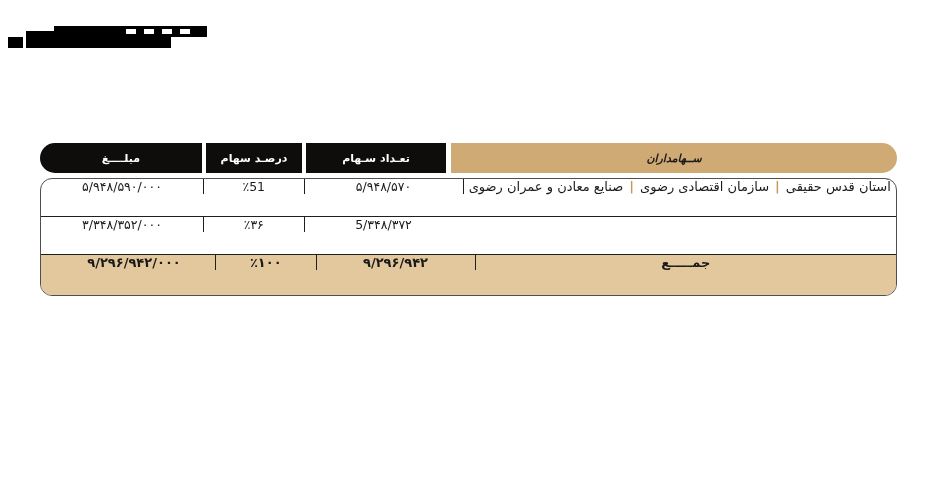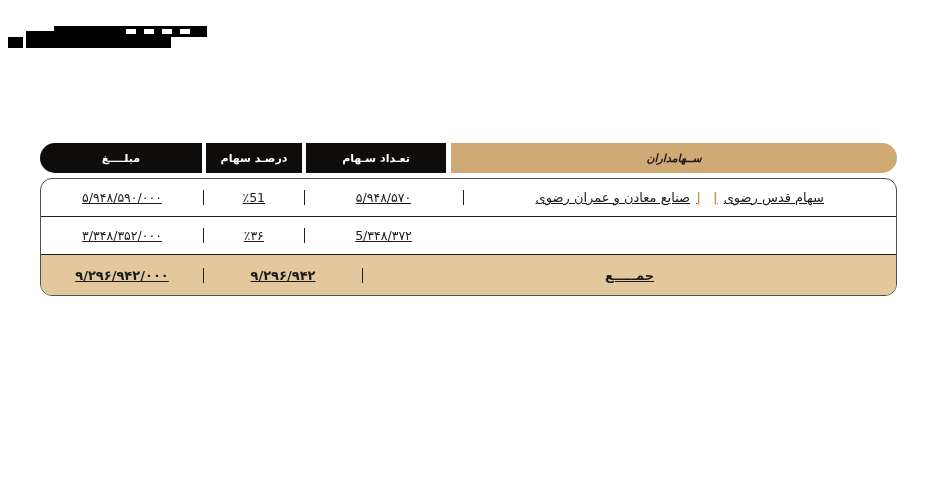--- a/index.html
+++ b/index.html
@@ -31,23 +31,23 @@
   .hcell-percent{width:96px;margin-left:4px;}
   .hcell-count{width:140px;margin-left:4px;}
   .hcell-share{
     flex:1;margin-left:5px;color:var(--text-black);
     background:var(--header-tan);border-radius:0 15px 15px 0;font-style:italic;
   }
   .tbody{
     margin-top:5px;border:1.5px solid var(--outer-border);
     border-radius:12px;overflow:hidden;background:#fff;
   }
-  .trow{display:flex;align-items:center;height:37px;text-decoration:underline;}
+  .trow{display:flex;align-items:flex-start;height:37px;}
   .trow + .trow{border-top:1.4px solid var(--grid-line);}
-  .trow-total{height:40px;background:var(--total-tan);font-weight:bold;}
+  .trow-total{height:40px;background:var(--total-tan);font-weight:bold;padding-left:12px;}
   .tcell{
     display:flex;align-items:center;justify-content:center;
     font-size:12.5px;
   }
   .tcell + .tcell{border-left:1.4px solid var(--grid-line);}
   .tcell-amount{width:162px;}
   .tcell-percent{width:99.5px;}
   .tcell-count{width:158px;}
   .tcell-share{flex:1;font-size:13px;}
   .trow-total .tcell{font-size:13px;}
@@ -76,33 +76,35 @@
     <div class="hcell hcell-share" dir="rtl">ســهامداران</div>
   </div>
 
   <div class="tbody">
 
     <div class="trow">
       <div class="tcell tcell-amount" dir="ltr">۵/۹۴۸/۵۹۰/۰۰۰</div>
       <div class="tcell tcell-percent" dir="ltr">٪51</div>
       <div class="tcell tcell-count" dir="ltr">۵/۹۴۸/۵۷۰</div>
       <div class="tcell tcell-share" dir="rtl">
-          <span>سهام قدس رضوی</span>
+          <span>آستان قدس حقیقی</span>
           <span class="pipe">|</span>
+          <span>سازمان اقتصادی رضوی</span>
           <span class="pipe">|</span>
           <span>صنایع معادن و عمران رضوی</span>
         </div>
     </div>
 
     <div class="trow">
       <div class="tcell tcell-amount" dir="ltr">۳/۳۴۸/۳۵۲/۰۰۰</div>
       <div class="tcell tcell-percent" dir="ltr">٪۳۶</div>
       <div class="tcell tcell-count" dir="ltr">5/۳۴۸/۳۷۲</div>
     </div>
 
     <div class="trow trow-total">
       <div class="tcell tcell-amount" dir="ltr">۹/۲۹۶/۹۴۲/۰۰۰</div>
+      <div class="tcell tcell-percent" dir="ltr">٪۱۰۰</div>
       <div class="tcell tcell-count" dir="ltr">۹/۲۹۶/۹۴۲</div>
       <div class="tcell tcell-share" dir="rtl">جمـــــع</div>
     </div>
 
   </div>
 </div>
 
 </body></html>

